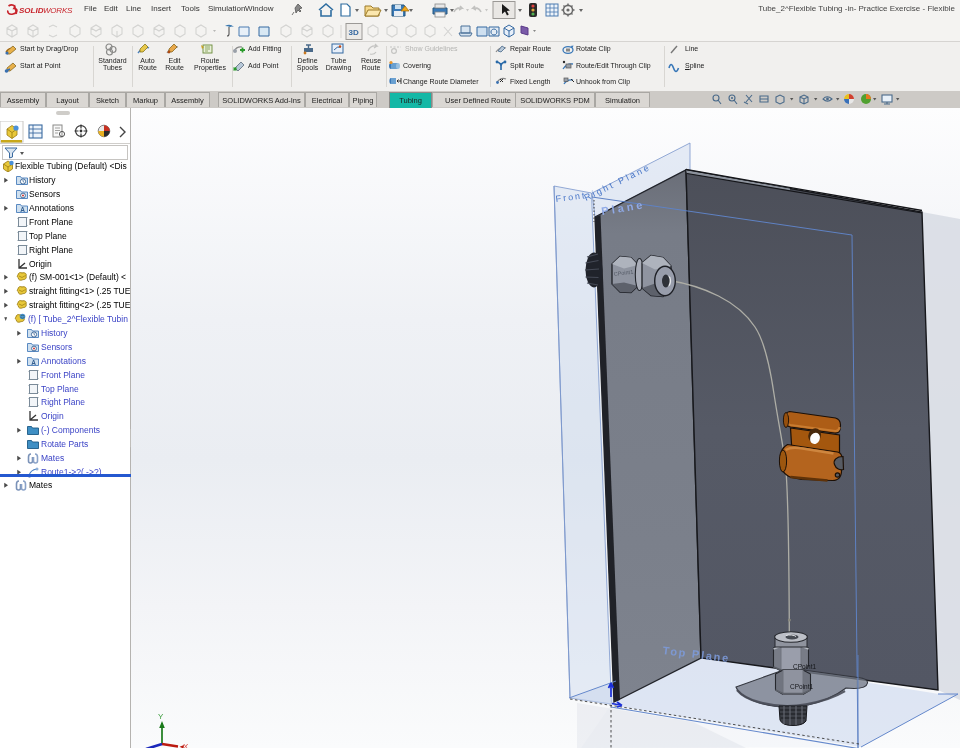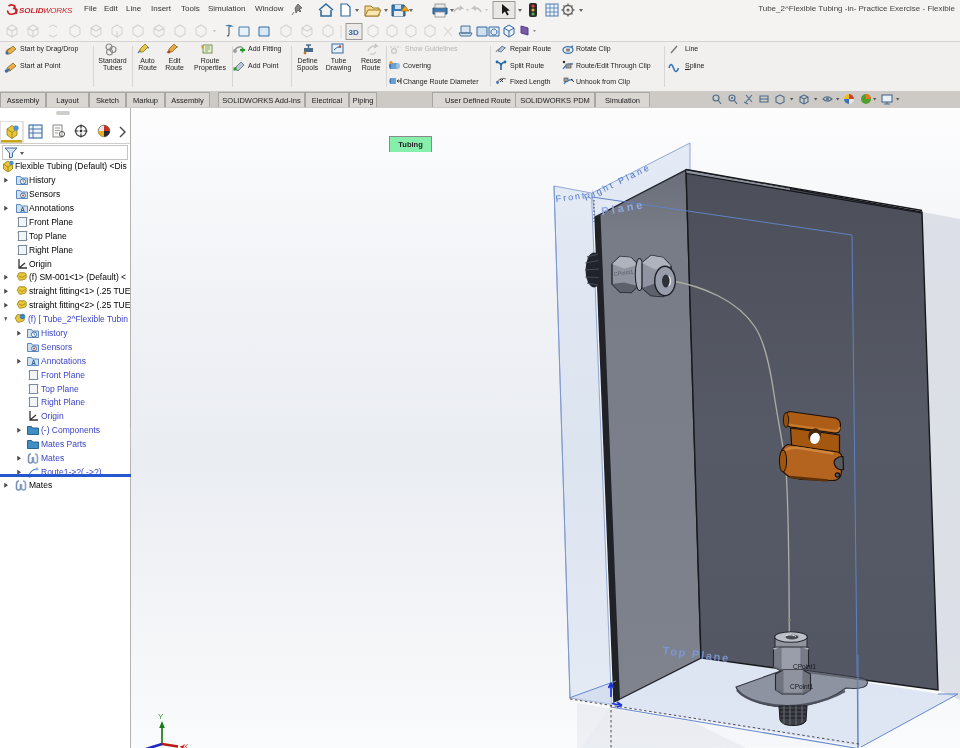--- a/index.html
+++ b/index.html
@@ -14,21 +14,21 @@
   #toolbar2{position:absolute;left:0;top:20px;width:960px;height:21px;background:#f4f3f1;border-bottom:1px solid #d6d4d1;}
   
   #ribbon{position:absolute;left:0;top:42px;width:960px;height:49px;background:#f1f0ee;}
   .rib-divider{position:absolute;top:4px;height:41px;width:1px;background:#d8d6d2;}
   .rlabel{position:absolute;font-size:7px;color:#222;white-space:nowrap;}
   .rlabel.gray{color:#b4b4b2;}
   .rlabelc{position:absolute;font-size:7px;color:#222;white-space:nowrap;text-align:center;}
   
   #tabbar{position:absolute;left:0;top:91px;width:960px;height:17px;background:#cdcac6;}
   .tab{position:absolute;top:1px;height:15px;background:#dad7d3;border:1px solid #a9a7a3;border-bottom:none;font-size:7.5px;color:#222;text-align:center;line-height:15px;box-sizing:border-box;}
-  .tab.active{background:#86efac;font-weight:bold;border-color:#8b8987;height:16px;z-index:2;margin-top:44px;}
+  .tab.active{background:#14b8a6;font-weight:normal;border-color:#8b8987;height:16px;z-index:2;}
   
   #understrip{position:absolute;left:0;top:108px;width:960px;height:12px;background:#f0f0ef;border-bottom:1px solid #e4e2df;}
   
   #panel{position:absolute;left:0;top:108px;width:131px;height:640px;background:#fff;border-right:1px solid #b5b3b0;box-sizing:border-box;}
   .trow{position:absolute;left:0;width:131px;height:13px;font-size:8.5px;color:#000;white-space:nowrap;overflow:hidden;}
   .trow .arr{position:absolute;font-size:5.5px;color:#4a4a4a;top:3px;transform:scale(0.9,1.2);}
   .trow .txt{position:absolute;top:1px;}
   .trow.blue .txt{color:#3b43c6;}
   .ticon{position:absolute;top:0px;}
   
@@ -44,21 +44,21 @@
       <path d="M8.5 3 L10.5 12" stroke="#c8242c" stroke-width="1.4"></path>
       <text x="13" y="10.5" font-size="8" font-weight="bold" font-style="italic" fill="#c8242c" font-family="Liberation Sans">SOLID</text>
       <text x="37" y="10.5" font-size="8" font-style="italic" fill="#c8242c" font-family="Liberation Sans" letter-spacing="-0.2">WORKS</text>
     </svg>
     <span class="menuitem" style="left:84px">File</span>
     <span class="menuitem" style="left:104px">Edit</span>
     <span class="menuitem" style="left:126px">Line</span>
     <span class="menuitem" style="left:151px">Insert</span>
     <span class="menuitem" style="left:181px">Tools</span>
     <span class="menuitem" style="left:208px">Simulation</span>
-    <span class="menuitem" style="left:255px">Window</span>
+    <span class="menuitem" style="left:245px">Window</span>
     <svg class="abs" style="left:291px;top:3px" width="12" height="13" viewBox="0 0 12 13">
         <path d="M7 1 L11 5 L8 6 L10 8 L9 9 L7 7 L5 10 L4 5 Z M3 9 L1 12" stroke="#555" fill="#888" stroke-width="0.8"></path>
       </svg>
     <span id="title">Tube_2^Flexible Tubing -in- Practice Exercise - Flexible</span>
   </div>
 
   <svg class="abs" style="left:315px;top:1px" width="290" height="18" viewBox="0 0 290 18">
 
     <path d="M4 9 L11 3 L18 9 M6 9 L6 15 L16 15 L16 9" fill="none" stroke="#2e6da0" stroke-width="1.6"></path>
 
@@ -543,21 +543,21 @@
           <span class="arr" style="left:17px">▶</span>
         <svg class="ticon" style="left:27px" width="12" height="12" viewBox="0 0 12 12">
             <path d="M0.5 2.5 h4 l1 1.5 h6 v6.5 h-11 z" fill="#3f8fc4" stroke="#1c5a86" stroke-width="0.9"></path>
           </svg>
         <span class="txt" style="left:41px">(-) Components</span>
       </div>
       <div class="trow blue" style="top:330px">
         <svg class="ticon" style="left:27px" width="12" height="12" viewBox="0 0 12 12">
             <path d="M0.5 2.5 h4 l1 1.5 h6 v6.5 h-11 z" fill="#3f8fc4" stroke="#1c5a86" stroke-width="0.9"></path>
           </svg>
-        <span class="txt" style="left:41px">Mates Parts</span>
+        <span class="txt" style="left:41px">Rotate Parts</span>
       </div>
       <div class="trow blue" style="top:344px">
           <span class="arr" style="left:17px">▶</span>
         <svg class="ticon" style="left:27px" width="12" height="12" viewBox="0 0 12 12">
             <path d="M4 2 q-2.5 0 -2.5 3 l0 4 q0 2 2 2 q2 0 2 -2 l0 -4" fill="none" stroke="#7a92b8" stroke-width="1.6"></path>
             <path d="M8 2 q2.5 0 2.5 3 l0 4 q0 2 -2 2 q-2 0 -2 -2 l0 -4" fill="none" stroke="#8aa2c8" stroke-width="1.6"></path>
           </svg>
         <span class="txt" style="left:41px">Mates</span>
       </div>
       <div class="trow blue" style="top:357.5px">

